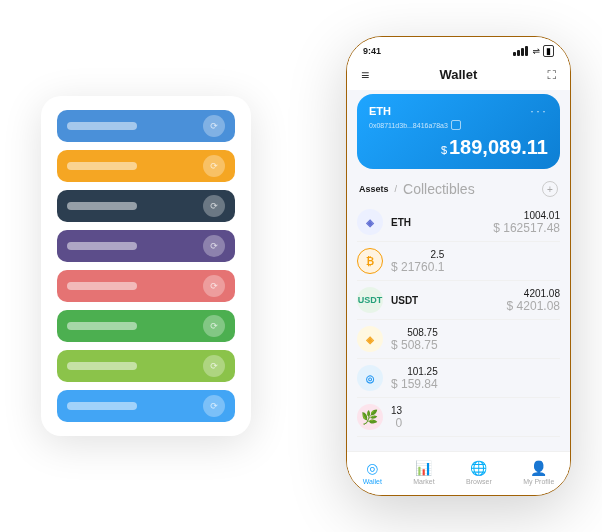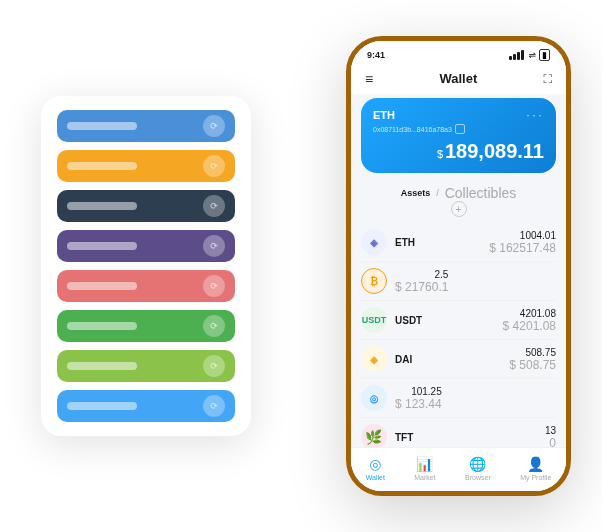--- a/index.html
+++ b/index.html
@@ -77,21 +77,21 @@
       right: 20px;
       top: 50%;
       transform: translateY(-50%);
       width: 225px;
       height: 460px;
       background: #f8f9fb;
       border-radius: 36px;
       box-shadow: 0 16px 60px rgba(0,0,0,0.18);
       overflow: hidden;
       z-index: 2;
-      border: 5px solid #a16207;
+      border: 1px solid #a16207;
     }
 
     .phone-inner {
       width: 100%;
       height: 100%;
       display: flex;
       flex-direction: column;
       background: #f5f6fa;
     }
 
@@ -206,21 +206,20 @@
       font-weight: 400;
       margin-right: 2px;
     }
 
     
     .assets-header {
       display: flex;
       justify-content: space-between;
       align-items: center;
       padding: 4px 12px 6px;
-      flex-direction: column;
     }
 
     .assets-tabs {
       display: flex;
       gap: 6px;
       align-items: center;
     }
 
     .assets-tab {
       font-size: 9px;
@@ -478,38 +477,36 @@
           <div class="asset-logo usdt-logo" style="font-size:9px;font-weight:900;color:#26a17b;">USDT</div>
           <span class="asset-name">USDT</span>
           <div class="asset-values">
             <span class="asset-amount">4201.08</span>
             <span class="asset-usd">$ 4201.08</span>
           </div>
         </div>
 
         <div class="asset-item">
           <div class="asset-logo dai-logo">◈</div>
-          <span class="asset-name">DAI</span>
           <div class="asset-values">
             <span class="asset-amount">508.75</span>
             <span class="asset-usd">$ 508.75</span>
           </div>
         </div>
 
         <div class="asset-item">
           <div class="asset-logo usdc-logo">◎</div>
           <div class="asset-values">
             <span class="asset-amount">101.25</span>
-            <span class="asset-usd">$ 123.44</span>
+            <span class="asset-usd">$ 159.84</span>
           </div>
         </div>
 
         <div class="asset-item">
           <div class="asset-logo tft-logo" style="font-size:14px;">🌿</div>
-          <span class="asset-name">TFT</span>
           <div class="asset-values">
             <span class="asset-amount">13</span>
             <span class="asset-usd">0</span>
           </div>
         </div>
 
       </div>
 
       <div class="bottom-nav">
         <div class="nav-item">

